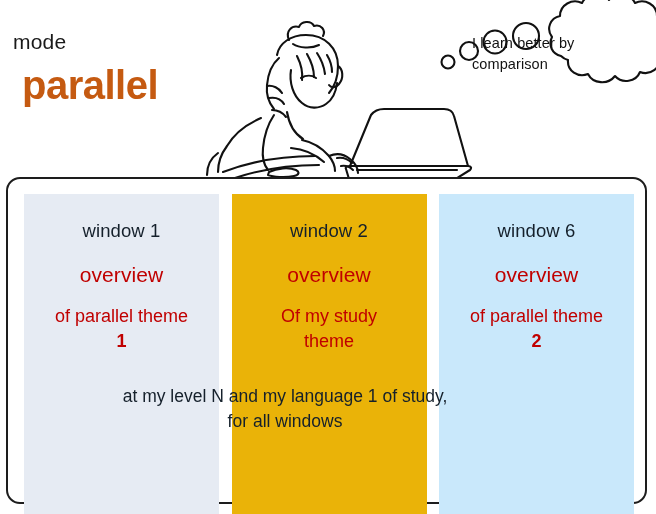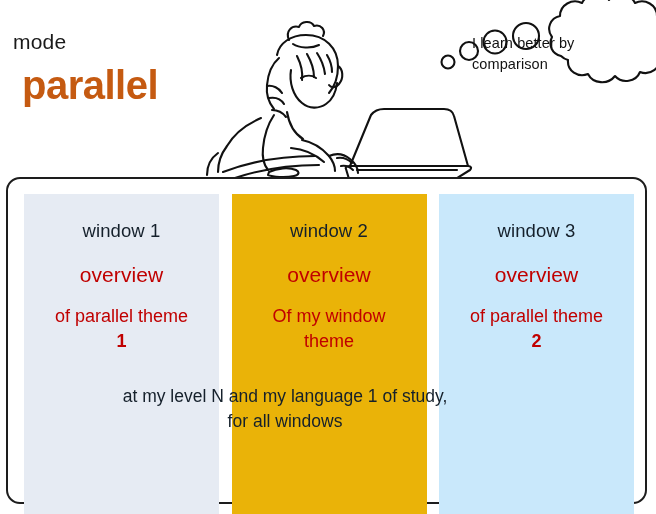--- a/index.html
+++ b/index.html
@@ -241,27 +241,27 @@
     <div class="window-col" id="col1" style="background: rgb(230, 235, 243);">
       <div class="win-title">window 1</div>
       <div class="win-overview">overview</div>
       <div class="win-sub">of parallel theme</div>
       <div class="win-sub-num">1</div>
     </div>
 
     <div class="window-col" id="col2" style="background: #eab308;">
       <div class="win-title">window 2</div>
       <div class="win-overview">overview</div>
-      <div class="win-sub">Of my window
+      <div class="win-sub">Of my study
 theme</div>
       <div class="win-sub-num"></div>
     </div>
 
     <div class="window-col" id="col3" style="background: rgb(201, 232, 251);">
-      <div class="win-title">window 3</div>
+      <div class="win-title">window 6</div>
       <div class="win-overview">overview</div>
       <div class="win-sub">of parallel theme</div>
       <div class="win-sub-num">2</div>
     </div>
 
   </div>
 
   <div id="footer-note">at my level N and my language 1 of study,
 for all windows</div>
 </div>

